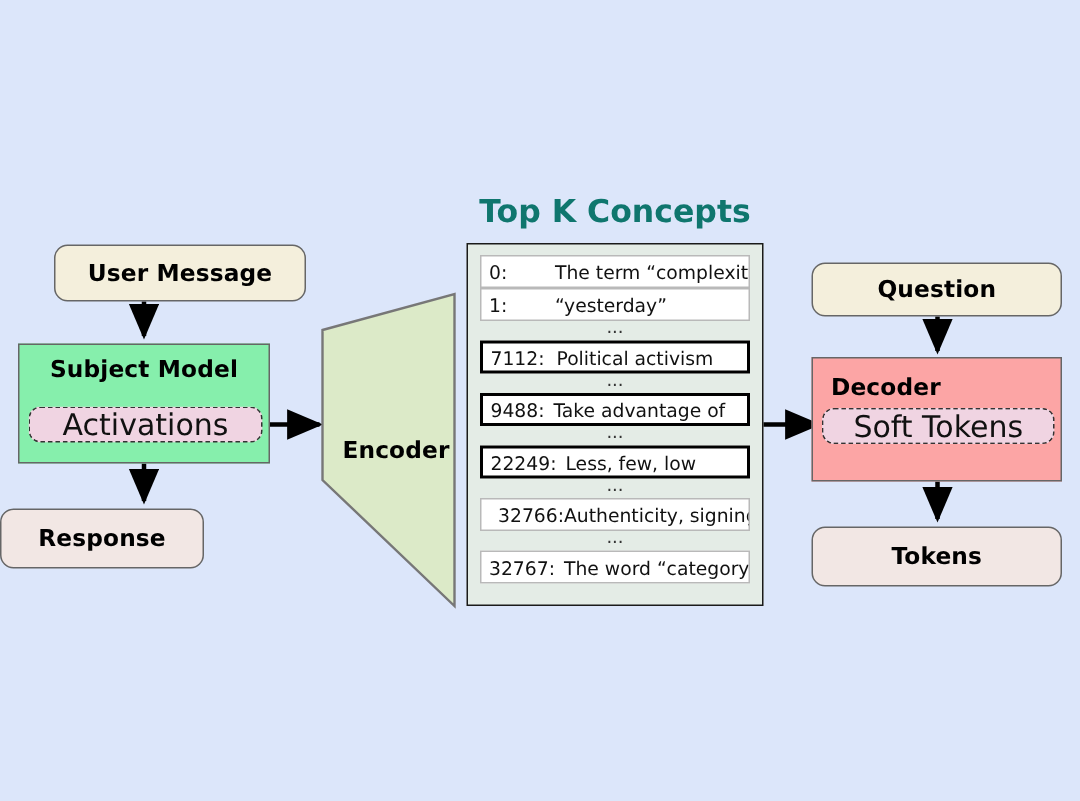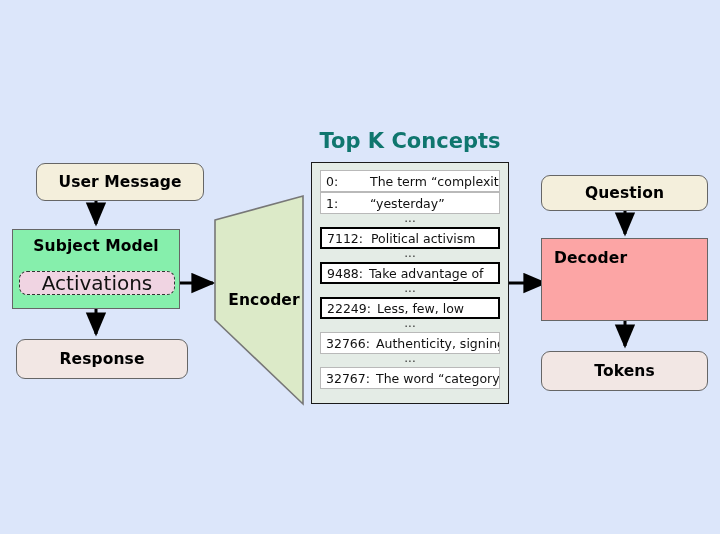--- a/index.html
+++ b/index.html
@@ -44,21 +44,21 @@
     color: #111;
   }
 
   
   #user-message {
     left: 12px; top: 163px; width: 168px; height: 38px;
     background: #f4efdc;
     margin-left: 24px;
   }
   #response {
-    left: 16px; top: 339px; width: 172px; height: 40px;
+    left: 0; top: 339px; width: 136px; height: 40px;
     background: #f2e7e4;
   }
   #subject-model {
     left: 12px; top: 229px; width: 168px; height: 80px;
     background: #86efac;
     display: block;
   }
   #subject-model .hdr {
     position: absolute;
     left: 0; right: 0; top: 7px;
@@ -242,35 +242,38 @@
         <span class="concept-id" style="width: 42px;">9488:</span>
         <span class="concept-text">Take advantage of</span>
       </div>
       <div class="ellipsis">...</div>
       <div class="concept-row emph">
         <span class="concept-id" style="width: 50px;">22249:</span>
         <span class="concept-text">Less, few, low</span>
       </div>
       <div class="ellipsis">...</div>
       <div class="concept-row">
-        <span class="concept-id" style="width: 50px;">32766:</span>
+        <span class="concept-id" style="width: 50px; text-align: right;">32766:</span>
         <span class="concept-text">Authenticity, signing</span>
       </div>
       <div class="ellipsis">...</div>
       <div class="concept-row">
         <span class="concept-id" style="width: 50px;">32767:</span>
         <span class="concept-text">The word “category”</span>
       </div>
     </div>
 
   <div class="box box-round" id="question">
     <span class="lbl-bold">Question</span>
   </div>
 
   <div class="box" id="decoder">
     <div class="hdr lbl-bold">Decoder</div>
+    <div class="inner-pill" id="soft-tokens">
+      <span class="lbl-plain">Soft Tokens</span>
+    </div>
   </div>
 
   <div class="box box-round" id="answer">
     <span class="lbl-bold">Tokens</span>
   </div>
 
 </div>
 
 </body></html>

